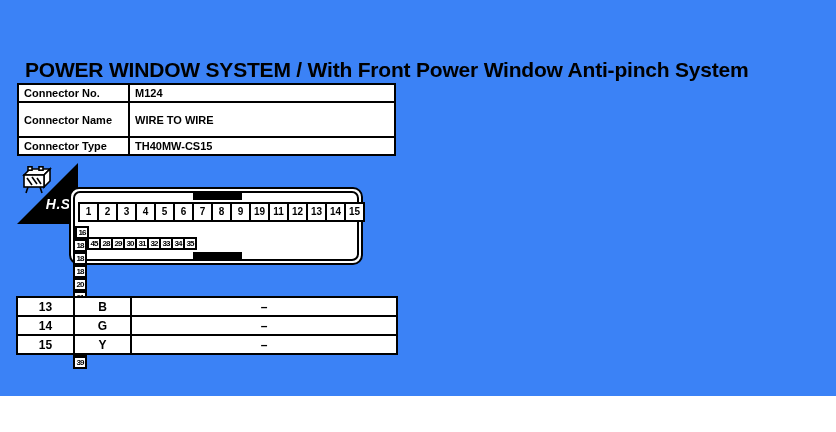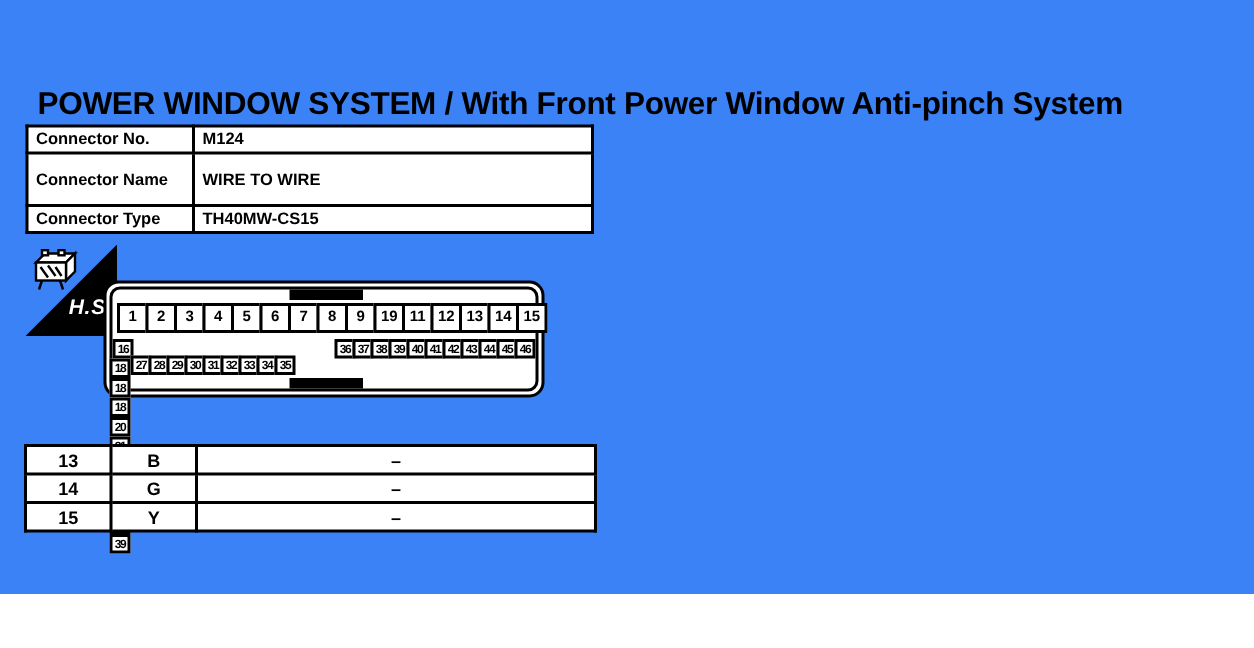--- a/index.html
+++ b/index.html
@@ -161,35 +161,22 @@
         <div class="pin pin-sm">18</div>
         <div class="pin pin-sm">18</div>
         <div class="pin pin-sm">20</div>
         <div class="pin pin-sm">21</div>
         <div class="pin pin-sm">22</div>
         <div class="pin pin-sm">23</div>
         <div class="pin pin-sm">24</div>
         <div class="pin pin-sm">25</div>
         <div class="pin pin-sm">39</div>
       </div>
-    <div class="pins row2r">
-        <div class="pin pin-sm">36</div>
-        <div class="pin pin-sm">37</div>
-        <div class="pin pin-sm">38</div>
-        <div class="pin pin-sm">39</div>
-        <div class="pin pin-sm">40</div>
-        <div class="pin pin-sm">41</div>
-        <div class="pin pin-sm">42</div>
-        <div class="pin pin-sm">43</div>
-        <div class="pin pin-sm">44</div>
+    <div class="pins row3l">
         <div class="pin pin-sm">45</div>
-        <div class="pin pin-sm">46</div>
-      </div>
-    <div class="pins row3l">
-        <div class="pin pin-sm">27</div>
         <div class="pin pin-sm">28</div>
         <div class="pin pin-sm">29</div>
         <div class="pin pin-sm">30</div>
         <div class="pin pin-sm">31</div>
         <div class="pin pin-sm">32</div>
         <div class="pin pin-sm">33</div>
         <div class="pin pin-sm">34</div>
         <div class="pin pin-sm">35</div>
       </div>
   </div>

